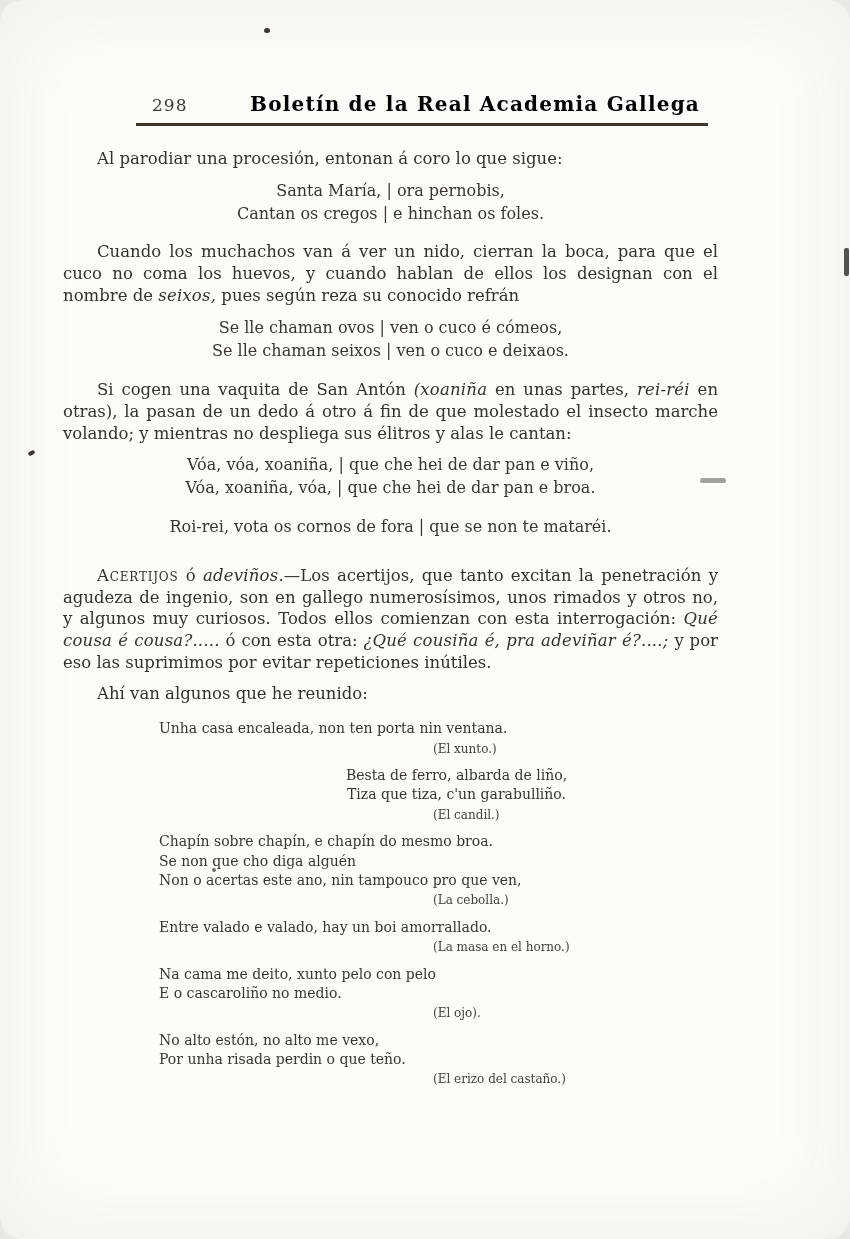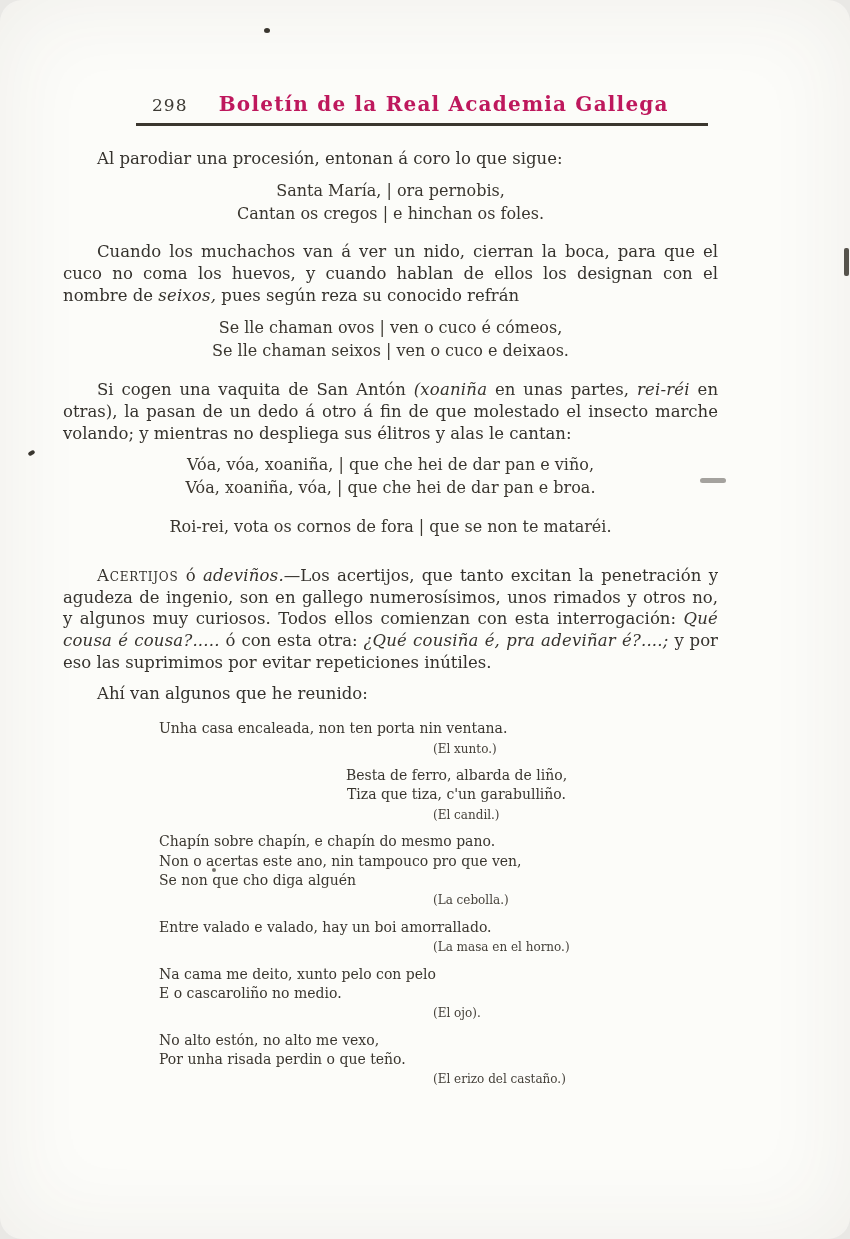--- a/index.html
+++ b/index.html
@@ -20,25 +20,25 @@
 
   
   .page-header {
     display: flex;
     align-items: baseline;
     padding: 92px 150px 0 152px;
   }
   .page-number { font-size: 17px; letter-spacing: 1px; color: #3d3a34; }
   .journal-title {
     flex: 1;
-    text-align: center;
+    text-align: right;
     font-size: 20px;
     font-weight: bold;
     letter-spacing: 1.2px;
-    color: #be185d;
+    color: #000000;
   }
   .header-rule {
     margin: 7px 0 0 136px;
     width: 572px;
     border-top: 3px solid #3b372f;
   }
 
   
   .content {
     padding: 22px 132px 0 63px;
@@ -147,23 +147,23 @@
       <div class="riddle">
         <div class="riddle-lines indent-more">
           <div class="riddle-line">Besta de ferro, albarda de liño,</div>
           <div class="riddle-line">Tiza que tiza, c'un garabulliño.</div>
         </div>
         <div class="riddle-answer">(El candil.)</div>
       </div>
 
       <div class="riddle">
         <div class="riddle-lines">
-          <div class="riddle-line">Chapín sobre chapín, e chapín do mesmo pano.</div>
+          <div class="riddle-line">Chapín sobre chapín, e chapín do mesmo broa.</div>
+          <div class="riddle-line">Se non que cho diga alguén</div>
           <div class="riddle-line">Non o acertas este ano, nin tampouco pro que ven,</div>
-          <div class="riddle-line">Se non que cho diga alguén</div>
         </div>
         <div class="riddle-answer">(La cebolla.)</div>
       </div>
 
       <div class="riddle">
         <div class="riddle-lines">
           <div class="riddle-line">Entre valado e valado, hay un boi amorrallado.</div>
         </div>
         <div class="riddle-answer">(La masa en el horno.)</div>
       </div>

